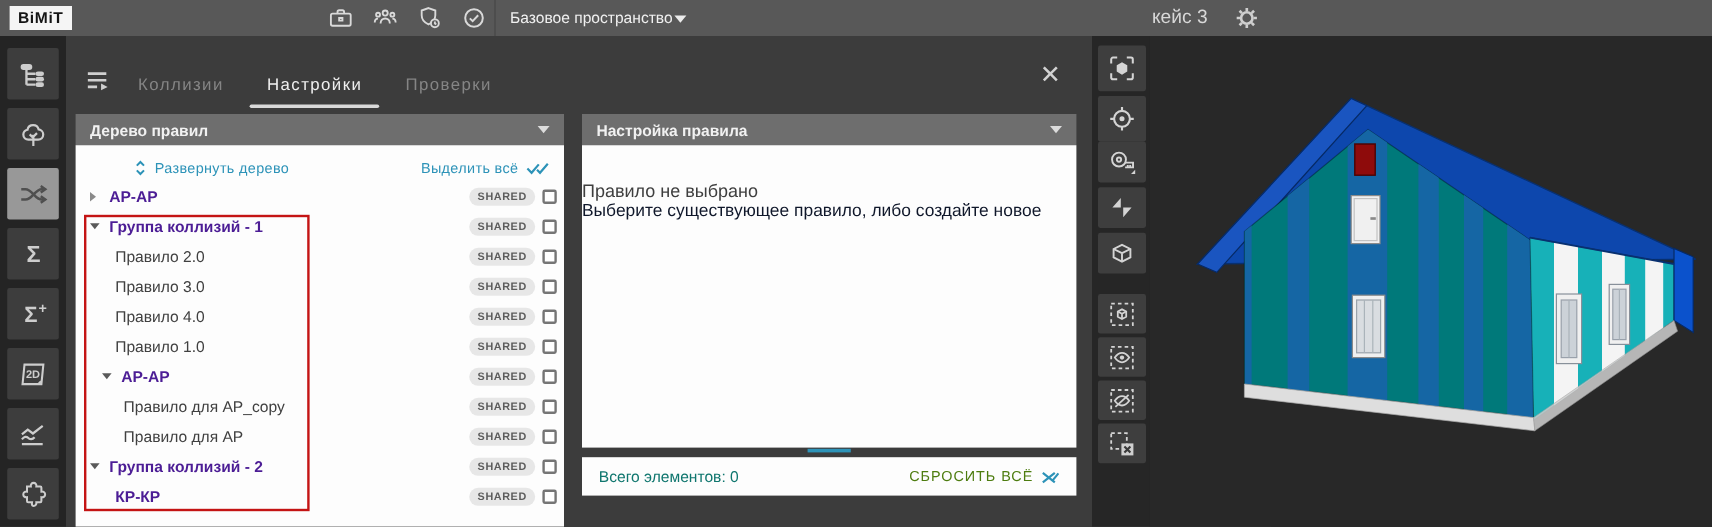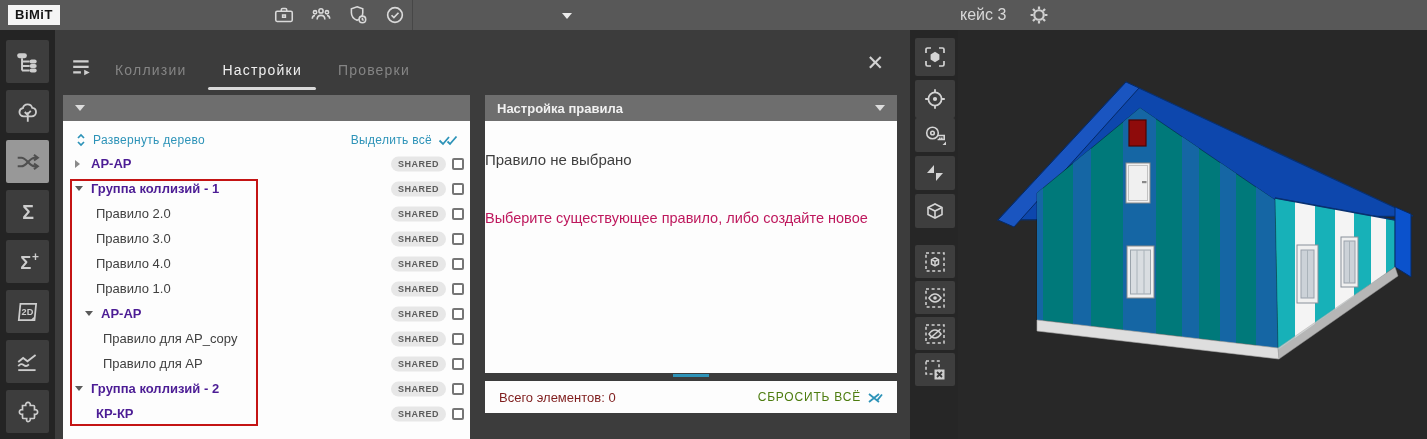--- a/index.html
+++ b/index.html
@@ -37,21 +37,21 @@
   .close-x { position:absolute; right:26px; top:22px; font-size:21px; color:#d2d2d2; cursor:pointer; line-height:22px; }
 
   .panel-hdr { height:26px; background:#6e6e6e; display:flex; align-items:center; padding:0 12px; }
   .panel-hdr .ph-title { color:#f1f1f1; font-size:13px; font-weight:bold; flex:1; }
   .ph-caret { width:0; height:0; border-left:5px solid transparent; border-right:5px solid transparent;
               border-top:6px solid #dcdcdc; cursor:pointer; }
 
   
   .tree-panel { position:absolute; left:8px; top:65px; width:407px; height:344px; }
   .tree-body { position:relative; background:#fdfdfd; height:318px; overflow:hidden; }
-  .tree-toolbar { display:flex; justify-content:space-between; align-items:center; padding:9px 12px 0; height:28px; }
+  .tree-toolbar { display:flex; justify-content:space-between; align-items:center; padding:9px 12px 0; height:28px;margin-left:36px; }
   .blue-link { display:flex; align-items:center; gap:6px; color:#2d93b8; font-size:12px; letter-spacing:.3px; cursor:pointer; }
   .tree-rows { position:relative; margin-top:2px; }
   .tree-row { position:relative; height:25px; display:flex; align-items:center; }
   .lv0 { padding-left:12px; } .lv1 { padding-left:33px; } .lv1e { padding-left:22px; } .lv2 { padding-left:40px; }
   .exp { width:16px; display:flex; align-items:center; }
   .exp .down { width:0; height:0; border-left:4.5px solid transparent; border-right:4.5px solid transparent; border-top:5.5px solid #5a5a5a; }
   .exp .right { width:0; height:0; border-top:4.5px solid transparent; border-bottom:4.5px solid transparent; border-left:5.5px solid #8a8a8a; }
   .row-label { font-size:13px; color:#404040; }
   .tree-row.bold .row-label { font-weight:bold; color:#4c1d95; }
   .badge { position:absolute; right:24px; top:50%; transform:translateY(-50%);
@@ -59,28 +59,28 @@
            padding:2.5px 7px; border-radius:8px; }
   .cb { position:absolute; right:6px; top:50%; transform:translateY(-50%);
         width:12px; height:12px; border:2px solid #757575; border-radius:2px; background:#fff; cursor:pointer; }
   .red-box { position:absolute; left:7px; top:58px; width:188px; height:247px;
              border:2px solid #c41414; pointer-events:none; z-index:5; }
 
   
   .rule-panel { position:absolute; left:430px; top:65px; width:412px; }
   .rule-body { position:relative; background:#fdfdfd; height:252px; text-align:left; }
   .empty-title { padding-top:30px; font-size:15px; color:#3f3f3f; }
-  .empty-hint { margin-top:42px; font-size:14.5px; color:#be185d; cursor:pointer; }
+  .empty-hint { font-size:14.5px; color:#0f172a; cursor:pointer; }
 
   .resize-handle { position:absolute; left:618px; top:344px; width:36px; height:3px; background:#2d93b8; cursor:row-resize; }
 
   
   .elements-panel { position:absolute; left:430px; top:351px; width:412px; }
   .elements-body { background:#fdfdfd; height:32px; display:flex; align-items:center; justify-content:space-between; padding:0 14px; }
-  .total-label { font-size:13px; color:#7f1d1d;text-align:right; }
+  .total-label { font-size:13px; color:#0f766e;text-align:right; }
   .reset-link { display:flex; align-items:center; gap:6px; color:#4d7c0f; font-size:12px; font-weight:500; letter-spacing:.8px; cursor:pointer; }
 
   
   .rightzone { position:absolute; left:910px; top:30px; width:517px; height:409px; background:#262626; }
   .rtbtn { position:absolute; left:5px; width:40px; background:#3e3e3e; border-radius:2px;
            display:flex; align-items:center; justify-content:center; cursor:pointer; }
   .viewport { position:absolute; left:48px; top:0; width:469px; height:409px; cursor:grab; }
 </style>
 </head>
 <body>
@@ -117,20 +117,21 @@
       </div>
       <div class="ticon">
         <svg width="22" height="22" viewBox="0 0 24 24" fill="none" stroke="#d9d9d9" stroke-width="1.8">
           <circle cx="12" cy="12" r="8"></circle>
             <path d="M8.2 12.3l2.6 2.6 5-5.4"></path>
         </svg>
       </div>
     </div>
 
     <div class="tb-sep"></div>
+    <div class="ws-name">Базовое пространство</div>
     <div class="ws-caret"></div>
 
     <div class="case-label">кейс 3</div>
     <div class="gear">
       <svg width="22" height="22" viewBox="0 0 24 24" fill="none" stroke="#cfcfcf" stroke-width="2.4">
         <circle cx="12" cy="12" r="5.2"></circle>
         <path d="M12 2.8v3M12 18.2v3M2.8 12h3M18.2 12h3M5.4 5.4l2.2 2.2M16.4 16.4l2.2 2.2M18.6 5.4l-2.2 2.2M7.6 16.4 5.4 18.6"></path>
       </svg>
     </div>
   </div>
@@ -201,20 +202,21 @@
 
     <div class="tabs">
       <div class="tab">Коллизии</div>
       <div class="tab active">Настройки</div>
       <div class="tab">Проверки</div>
     </div>
     <div class="close-x">✕</div>
 
     <div class="tree-panel">
       <div class="panel-hdr">
+        <span class="ph-title">Дерево правил</span>
         <span class="ph-caret"></span>
       </div>
       <div class="tree-body">
         <div class="tree-toolbar">
           <span class="blue-link">
             <svg width="12" height="14" viewBox="0 0 12 14" fill="none" stroke="#2d93b8" stroke-width="1.7">
               <path d="M3 5l3-3 3 3M3 9l3 3 3-3"></path>
             </svg>
             <span>Развернуть дерево</span>
           </span>

